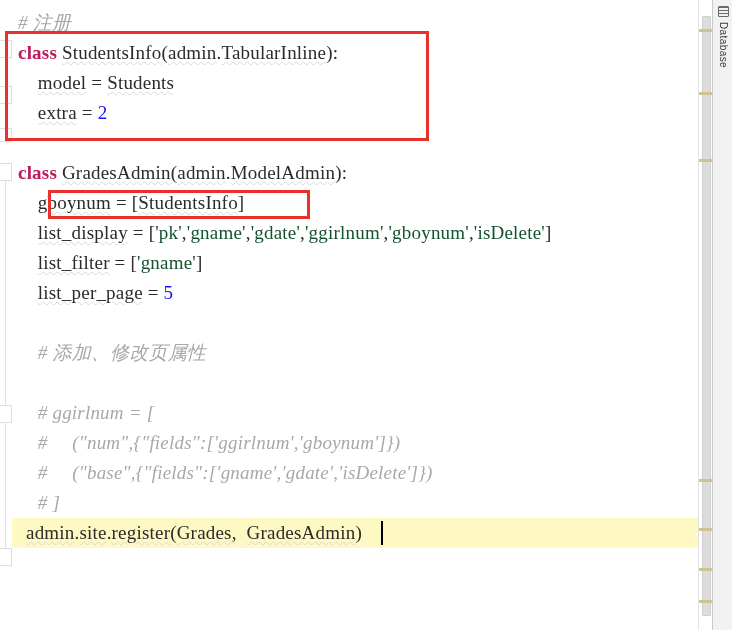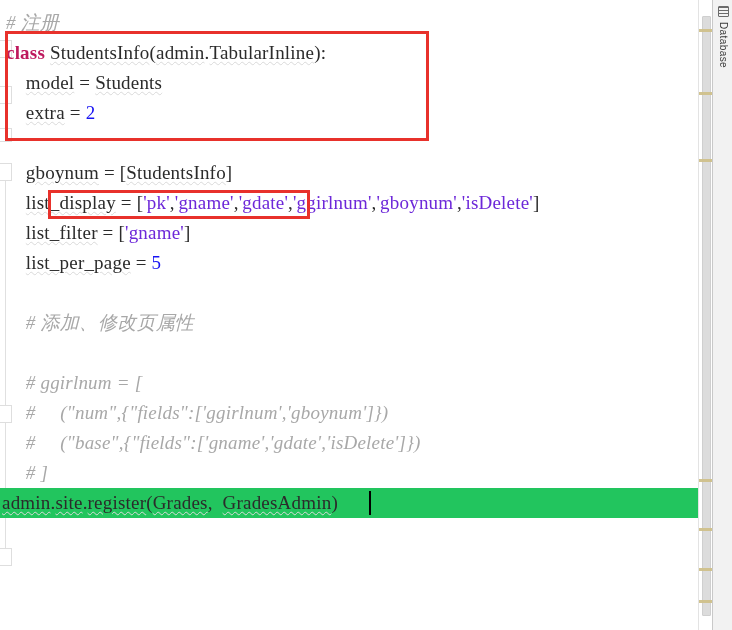--- a/index.html
+++ b/index.html
@@ -122,42 +122,43 @@
   .line {
     position: relative;
     height: 30px;
     line-height: 30px;
     font-family: "Liberation Serif", serif;
     font-size: 19px;
     white-space: pre;
     color: #2b2b2b;
     padding-left: 6px;
     letter-spacing: 0.2px;
+    margin-left: 12px;
   }
   .line.blank { color: transparent; }
 
   .kw      { color: #be185d; font-weight: bold; }
   .plain   { color: #2b2b2b; }
-  .str     { color: #6d28d9; }
+  .str     { color: #14532d; }
   .num     { color: #1814f3; }
   .cmt     { color: #a8a8a8; font-style: italic; }
 
   
   .sq {
     text-decoration: underline;
     text-decoration-style: wavy;
     text-decoration-color: #d9d9d9;
     text-decoration-thickness: 1px;
     text-underline-offset: 2px;
   }
 
   
   .line.current {
-    background: #22c55e;
-    padding-left: 2px;
+    background: #fef9c3;
+    padding-left: 14px;
   }
   #caret {
     position: absolute;
     width: 2px;
     height: 24px;
     background: #000000;
     top: 3px;
     left: 369px;
   }
 
@@ -198,20 +199,21 @@
       <div class="foldline" style="top:423px;height:130px;"></div>
       <div class="fold" style="top:548px;height:18px;"></div>
     </div>
 
     <div id="code">
         <div class="line"><span class="cmt"># 注册</span></div>
         <div class="line"><span class="kw">class</span><span class="plain"> </span><span class="plain sq">StudentsInfo</span><span class="plain">(</span><span class="plain sq">admin</span><span class="plain">.</span><span class="plain sq">TabularInline</span><span class="plain">):</span></div>
         <div class="line"><span class="plain">    </span><span class="plain sq">model</span><span class="plain"> = </span><span class="plain sq">Students</span></div>
         <div class="line"><span class="plain">    </span><span class="plain sq">extra</span><span class="plain"> = </span><span class="num">2</span></div>
         <div class="line blank"> </div>
+        <div class="line"><span class="kw">class</span><span class="plain"> </span><span class="plain sq">GradesAdmin</span><span class="plain">(</span><span class="plain sq">admin</span><span class="plain">.</span><span class="plain sq">ModelAdmin</span><span class="plain">):</span></div>
         <div class="line"><span class="plain">    </span><span class="plain sq">gboynum</span><span class="plain"> = [</span><span class="plain sq">StudentsInfo</span><span class="plain">]</span></div>
         <div class="line"><span class="plain">    </span><span class="plain sq">list_display</span><span class="plain"> = [</span><span class="str">'pk'</span><span class="plain">,</span><span class="str">'gname'</span><span class="plain">,</span><span class="str">'gdate'</span><span class="plain">,</span><span class="str">'ggirlnum'</span><span class="plain">,</span><span class="str">'gboynum'</span><span class="plain">,</span><span class="str">'isDelete'</span><span class="plain">]</span></div>
         <div class="line"><span class="plain">    </span><span class="plain sq">list_filter</span><span class="plain"> = [</span><span class="str">'gname'</span><span class="plain">]</span></div>
         <div class="line"><span class="plain">    </span><span class="plain sq">list_per_page</span><span class="plain"> = </span><span class="num">5</span></div>
         <div class="line blank"> </div>
         <div class="line"><span class="plain">    </span><span class="cmt"># 添加、修改页属性</span></div>
         <div class="line"><span class="plain">    </span></div>
         <div class="line"><span class="plain">    </span><span class="cmt"># ggirlnum = [</span></div>
         <div class="line"><span class="plain">    </span><span class="cmt">#     ("num",{"fields":['ggirlnum','gboynum']})</span></div>
         <div class="line"><span class="plain">    </span><span class="cmt">#     ("base",{"fields":['gname','gdate','isDelete']})</span></div>

